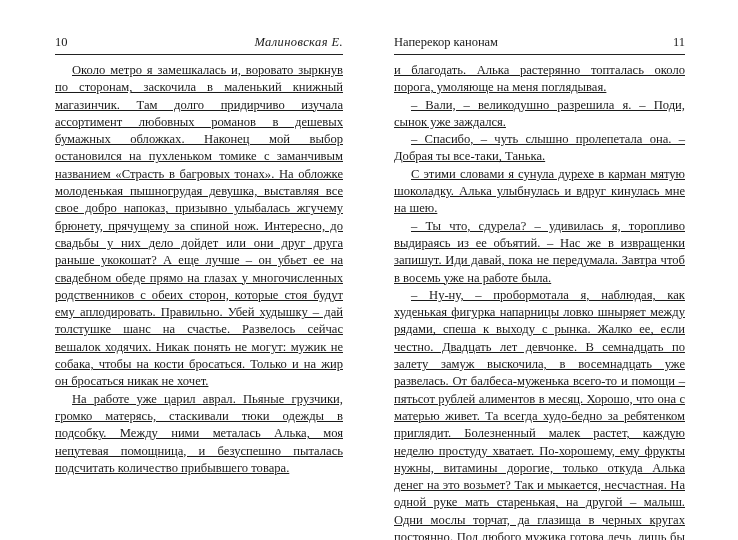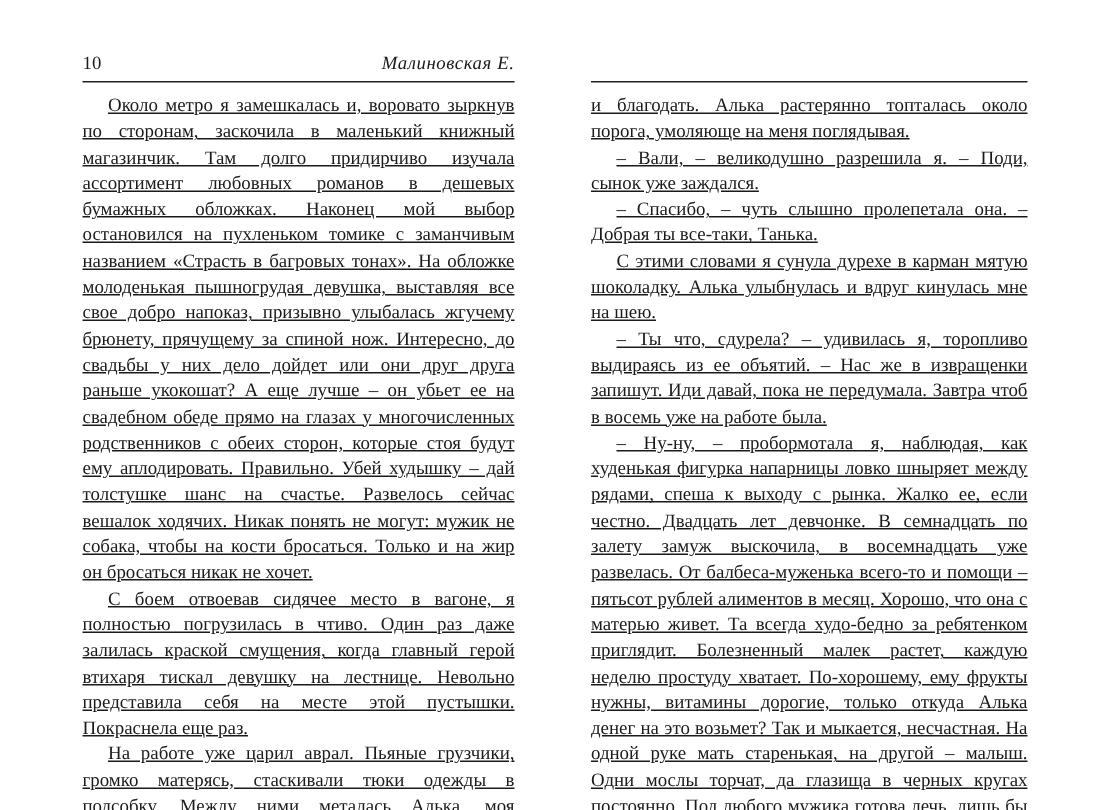--- a/index.html
+++ b/index.html
@@ -21,27 +21,30 @@
 <body>
 
 <div class="page left">
   <div class="running-head">
     <span>10</span>
     <span class="author">Малиновская Е.</span>
   </div>
   <div class="rule"></div>
   <div class="body-text">
     <p>Около метро я замешкалась и, воровато зыркнув по сторонам, заскочила в маленький книжный магазинчик. Там долго придирчиво изучала ассортимент любовных романов в дешевых бумажных обложках. Наконец мой выбор остановился на пухленьком томике с заманчивым названием «Страсть в багровых тонах». На обложке молоденькая пышногрудая девушка, выставляя все свое добро напоказ, призывно улыбалась жгучему брюнету, прячущему за спиной нож. Интересно, до свадьбы у них дело дойдет или они друг друга раньше укокошат? А еще лучше – он убьет ее на свадебном обеде прямо на глазах у многочисленных родственников с обеих сторон, которые стоя будут ему аплодировать. Правильно. Убей худышку – дай толстушке шанс на счастье. Развелось сейчас вешалок ходячих. Никак понять не могут: мужик не собака, чтобы на кости бросаться. Только и на жир он бросаться никак не хочет.</p>
-    <p>С боем отвоевав сидячее место в вагоне, я полностью погрузилась в чтиво. Один раз даже залилась краской смущения, когда главный герой втихаря тискал девушку на лестнице. Невольно представила себя на месте этой пустышки. Покраснела еще раз.</p>
     <p>На работе уже царил аврал. Пьяные грузчики, громко матерясь, стаскивали тюки одежды в подсобку. Между ними металась Алька, моя непутевая помощница, и безуспешно пыталась подсчитать количество прибывшего товара.</p>
 
   </div>
 </div>
 
 <div class="page right">
+  <div class="running-head">
+    <span>Наперекор канонам</span>
+    <span>11</span>
+  </div>
   <div class="rule"></div>
   <div class="body-text">
     <p class="cont">и благодать. Алька растерянно топталась около порога, умоляюще на меня поглядывая.</p>
     <p>– Вали, – великодушно разрешила я. – Поди, сынок уже заждался.</p>
     <p>– Спасибо, – чуть слышно пролепетала она. – Добрая ты все-таки, Танька.</p>
     <p>С этими словами я сунула дурехе в карман мятую шоколадку. Алька улыбнулась и вдруг кинулась мне на шею.</p>
     <p>– Ты что, сдурела? – удивилась я, торопливо выдираясь из ее объятий. – Нас же в извращенки запишут. Иди давай, пока не передумала. Завтра чтоб в восемь уже на работе была.</p>
     <p>– Ну-ну, – пробормотала я, наблюдая, как худенькая фигурка напарницы ловко шныряет между рядами, спеша к выходу с рынка. Жалко ее, если честно. Двадцать лет девчонке. В семнадцать по залету замуж выскочила, в восемнадцать уже развелась. От балбеса-муженька всего-то и помощи – пятьсот рублей алиментов в месяц. Хорошо, что она с матерью живет. Та всегда худо-бедно за ребятенком приглядит. Болезненный малек растет, каждую неделю простуду хватает. По-хорошему, ему фрукты нужны, витамины дорогие, только откуда Алька денег на это возьмет? Так и мыкается, несчастная. На одной руке мать старенькая, на другой – малыш. Одни мослы торчат, да глазища в черных кругах постоянно. Под любого мужика готова лечь, лишь бы кто ее из грязи вытащил. Еще пару лет пройдет – обабится, пить начнет, чтобы стыд и совесть заглушить в винных парах. Потом совсем на дно скатится. Много таких я повидала.</p>
   </div>
 </div>

